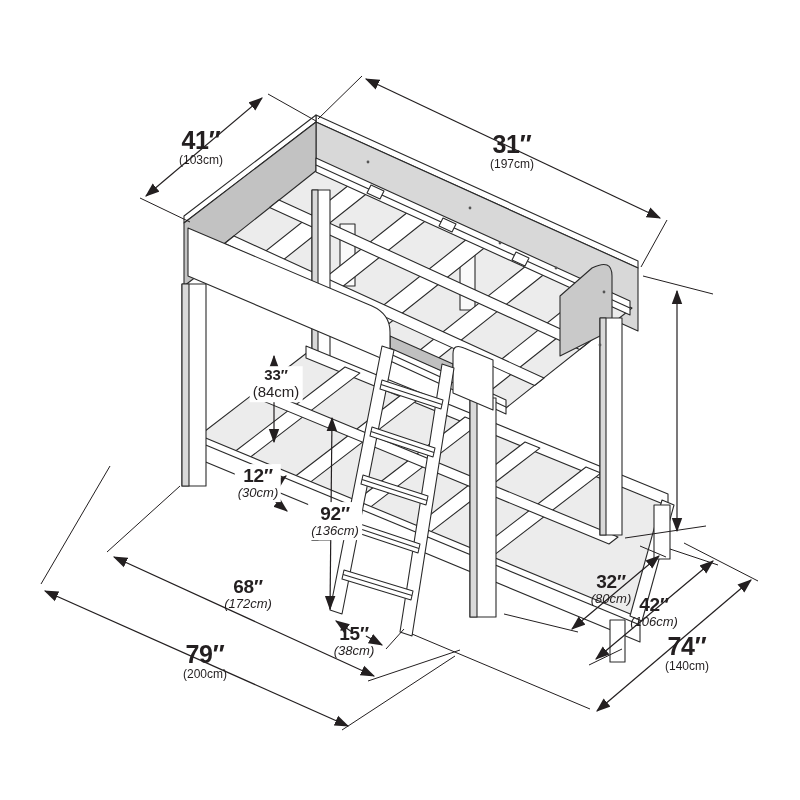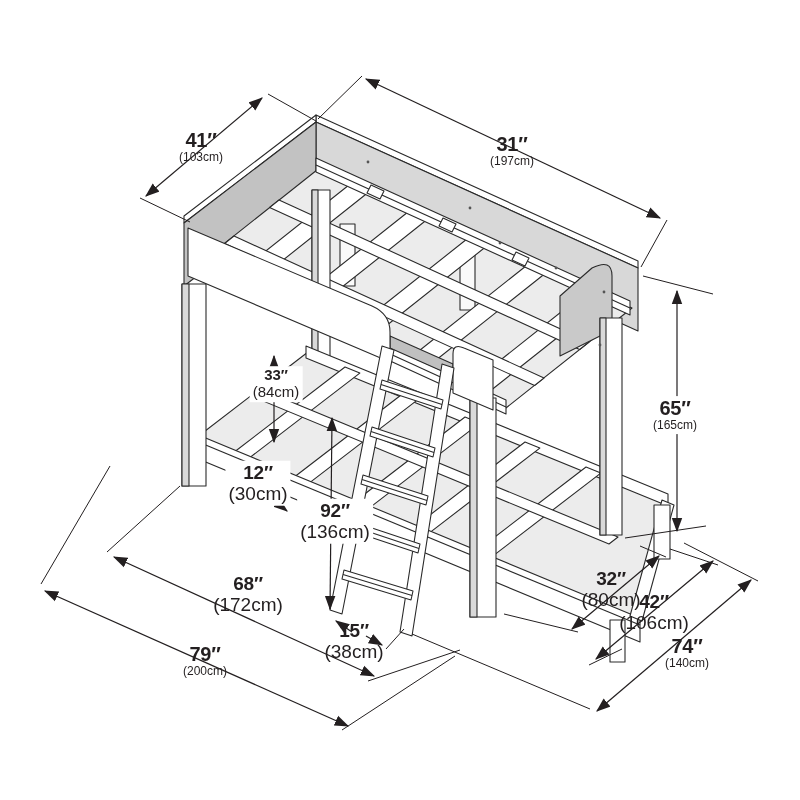--- a/index.html
+++ b/index.html
@@ -6,23 +6,23 @@
   .stage{position:relative;width:800px;height:800px;background:#fff;overflow:hidden;
          font-family:"Liberation Sans", sans-serif;color:#231f20;}
   .stage svg{position:absolute;left:0;top:0;}
   .bed path,.bed rect{stroke:#2a2a2a;stroke-width:1.1;stroke-linejoin:round;}
   .bed .ln{fill:none;}
   .dims path{stroke:#231f20;stroke-width:1.2;fill:none;}
   .dims .ext{stroke-width:1;}
   .dim{position:absolute;transform:translate(-50%,-50%);text-align:center;
        line-height:1.12;white-space:nowrap;}
   .dim .in{font-weight:bold;letter-spacing:-0.2px;}
-  .lg .in{font-size:20px;}  .lg .cm{font-size:12px;}
+  .lg .in{font-size:25px;}  .lg .cm{font-size:12px;}
   .md .in{font-size:15px;}  .md .cm{font-size:15px;}
-  .sm .in{font-size:19px;}  .sm .cm{font-size:19px;}
+  .sm .in{font-size:19px;}  .sm .cm{font-size:13px;font-style:italic;}
   .bg{background:#ffffff;padding:1px 3px;}
 </style>
 </head>
 <body>
 
 <div class="stage">
 
 <svg width="800" height="800" viewBox="0 0 800 800">
   <defs>
     <marker id="arr" viewBox="0 0 12 10" refX="11" refY="5" markerWidth="12" markerHeight="10" orient="auto-start-reverse">
@@ -174,24 +174,20 @@
   <div class="cm">(84cm)</div>
 </div>
 <div class="dim sm bg" style="left:258px;top:483px">
   <div class="in">12″</div>
   <div class="cm">(30cm)</div>
 </div>
 <div class="dim sm bg" style="left:335px;top:521px">
   <div class="in">92″</div>
   <div class="cm">(136cm)</div>
 </div>
-<div class="dim lg bg" style="left:675px;top:415px">
-  <div class="in">65″</div>
-  <div class="cm">(165cm)</div>
-</div>
 <div class="dim sm" style="left:248px;top:594px">
   <div class="in">68″</div>
   <div class="cm">(172cm)</div>
 </div>
 <div class="dim lg" style="left:205px;top:661px">
   <div class="in">79″</div>
   <div class="cm">(200cm)</div>
 </div>
 <div class="dim sm" style="left:354px;top:641px">
   <div class="in">15″</div>

